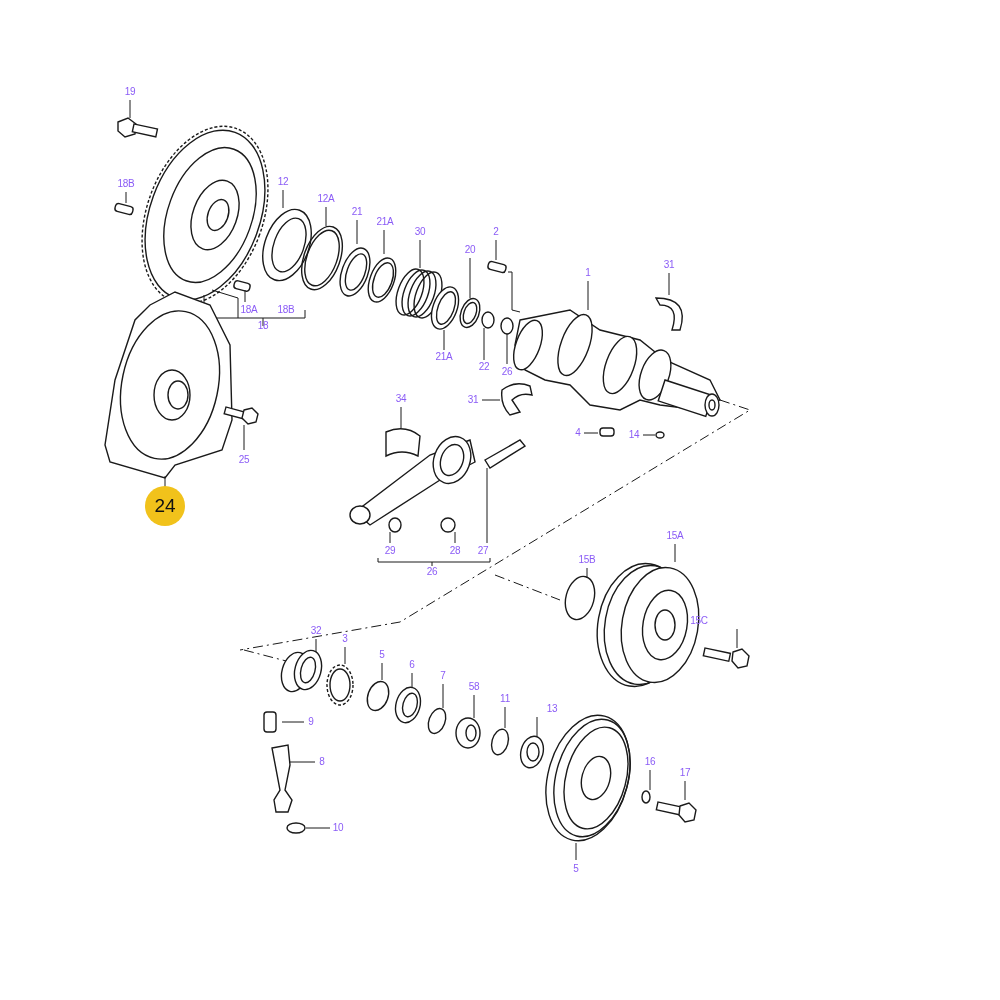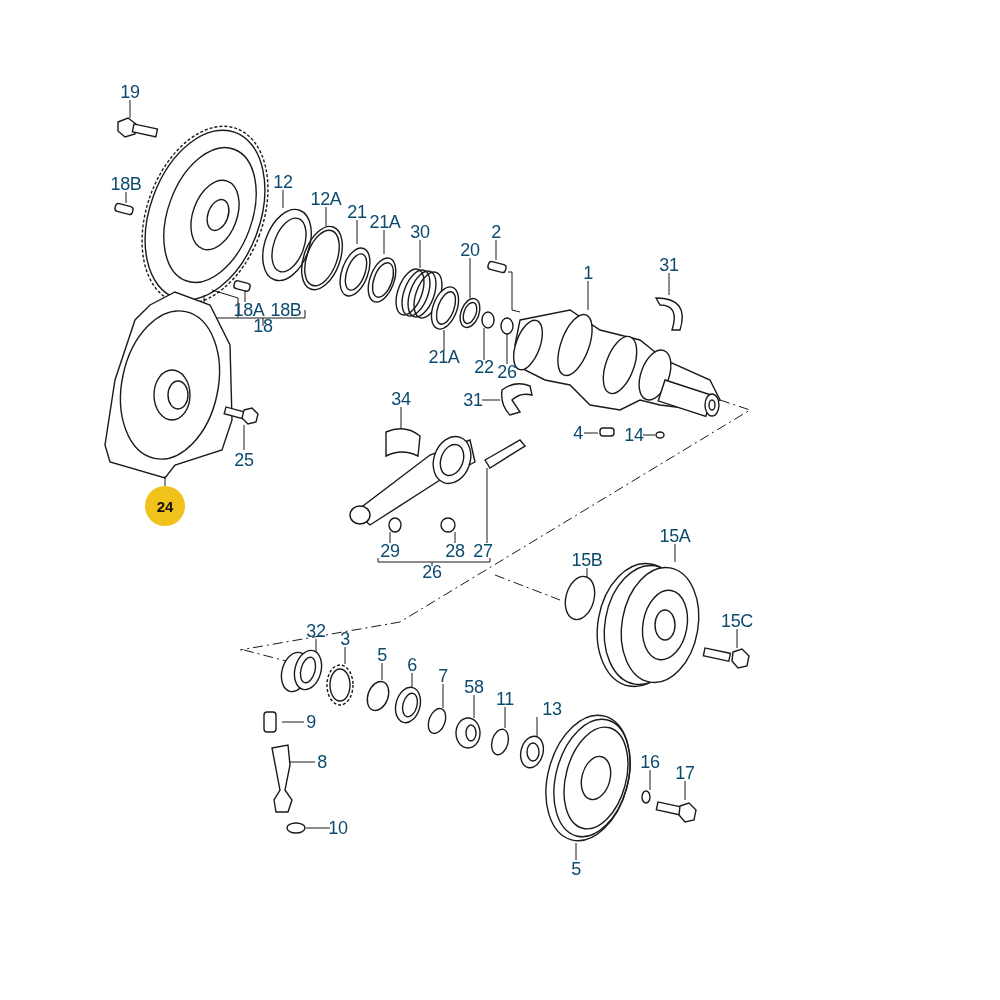--- a/index.html
+++ b/index.html
@@ -1,23 +1,23 @@
 <!DOCTYPE html>
 <html><head>
 <meta charset="utf-8">
 <style>
   html, body { margin: 0; padding: 0; background: #ffffff; }
   body { width: 1000px; height: 1000px; position: relative; overflow: hidden;
          font-family: "Liberation Sans", "DejaVu Sans", sans-serif; }
   #diagram { position: absolute; left: 0; top: 0; width: 1000px; height: 1000px; }
-  .lbl { position: absolute; font-size: 18px; color: #0c4a6e; line-height: 14px;
+  .lbl { position: absolute; font-size: 10px; color: #8b5cf6; line-height: 14px;
          transform: translate(-50%, -50%); white-space: nowrap; letter-spacing: -0.3px; }
   .hl { position: absolute; width: 40px; height: 40px; border-radius: 50%;
         background: #f1c21b; display: flex; align-items: center; justify-content: center;
-        font-size: 15px; font-weight: bold; color: #111; transform: translate(-50%, -50%); }
+        font-size: 19px; font-weight: normal; color: #111; transform: translate(-50%, -50%); }
   svg .p { fill: none; stroke: #1a1a1a; stroke-width: 1.4; }
   svg .t { fill: none; stroke: #1a1a1a; stroke-width: 1; }
   svg .d { fill: none; stroke: #1a1a1a; stroke-width: 1; stroke-dasharray: 10 4 2 4; }
   svg .w { fill: #fff; stroke: #1a1a1a; stroke-width: 1.4; }
 </style>
 </head>
 <body>
 
 <svg id="diagram" viewBox="0 0 1000 1000" xmlns="http://www.w3.org/2000/svg">
 
@@ -221,21 +221,21 @@
   <span class="lbl" style="left:401px;top:399px">34</span>
   <span class="lbl" style="left:578px;top:433px">4</span>
   <span class="lbl" style="left:634px;top:435px">14</span>
   <span class="lbl" style="left:244px;top:460px">25</span>
   <span class="lbl" style="left:390px;top:551px">29</span>
   <span class="lbl" style="left:455px;top:551px">28</span>
   <span class="lbl" style="left:483px;top:551px">27</span>
   <span class="lbl" style="left:432px;top:572px">26</span>
   <span class="lbl" style="left:587px;top:560px">15B</span>
   <span class="lbl" style="left:675px;top:536px">15A</span>
-  <span class="lbl" style="left:737px;top:621px">15C</span>
+  <span class="lbl" style="left:699px;top:621px">15C</span>
   <span class="lbl" style="left:316px;top:631px">32</span>
   <span class="lbl" style="left:345px;top:639px">3</span>
   <span class="lbl" style="left:382px;top:655px">5</span>
   <span class="lbl" style="left:412px;top:665px">6</span>
   <span class="lbl" style="left:443px;top:676px">7</span>
   <span class="lbl" style="left:474px;top:687px">58</span>
   <span class="lbl" style="left:505px;top:699px">11</span>
   <span class="lbl" style="left:552px;top:709px">13</span>
   <span class="lbl" style="left:311px;top:722px">9</span>
   <span class="lbl" style="left:322px;top:762px">8</span>

